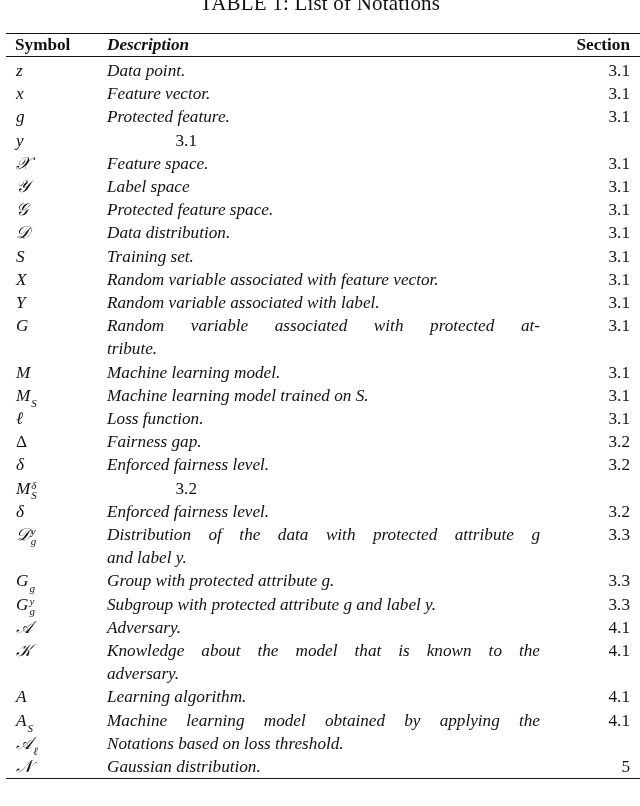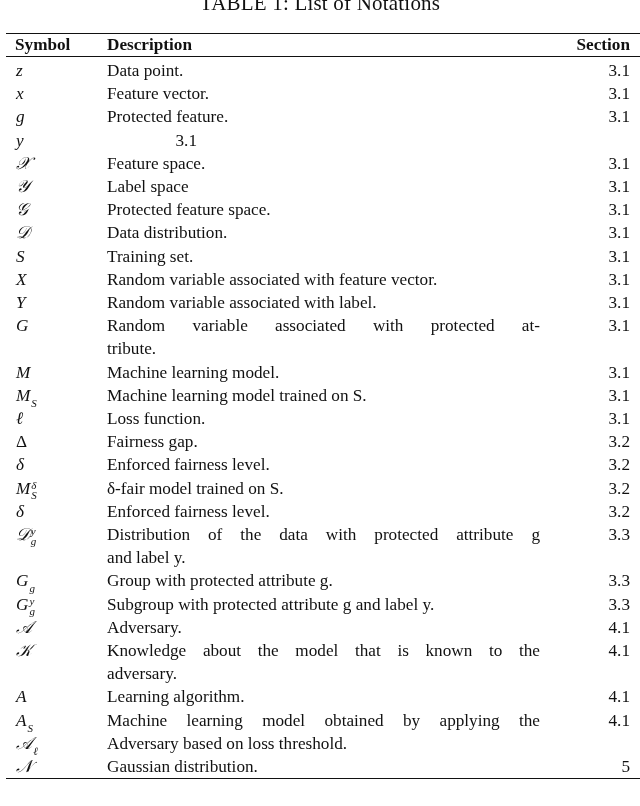--- a/index.html
+++ b/index.html
@@ -12,21 +12,21 @@
     position: absolute; top: -9px; left: 0; width: 640px;
     text-align: center; font-size: 21px; letter-spacing: 0.2px;
   }
   .table-wrap { position: absolute; top: 33px; left: 6px; width: 634px; }
   .rule-top { border-top: 1.6px solid #111; }
   .rule-mid { border-top: 1px solid #111; }
   .rule-bottom { border-top: 1.6px solid #111; }
   .row { display: flex; font-size: 17.2px; line-height: 23.2px; }
   .head { font-weight: bold; height: 22px; line-height: 21px; }
   .c1 { width: 101px; padding-left: 10px; box-sizing: border-box; font-style: italic; }
-  .c2 { width: 433px; text-align: justify; }
+  .c2 { width: 433px; text-align: justify; font-style: italic; }
   .c3 { width: 90px; padding-left: 22px; box-sizing: border-box; text-align: right; }
   .head .c1 { font-style: normal; padding-left: 9px; }
   .head .c3 { padding-left: 21px; }
   .justify-line { text-align-last: justify; }
   .rows-body { padding-top: 2px; }
 </style>
 </head>
 <body>
 
 <div class="caption">TABLE 1: List of Notations</div>
@@ -157,23 +157,20 @@
         <div class="c2">
           <div>Enforced fairness level.</div>
         </div>
         <div class="c3">3.2</div>
       </div>
       <div class="row">
         <div class="c1"><span>M</span><span style="display: inline-flex; flex-direction: column; vertical-align: middle; font-size: 11px; line-height: 10px; margin-left: 1px;">
             <span>δ</span>
             <span>S</span>
           </span></div>
-        <div class="c2">
-          <div>δ-fair model trained on S.</div>
-        </div>
         <div class="c3">3.2</div>
       </div>
       <div class="row">
         <div class="c1"><span>δ</span></div>
         <div class="c2">
           <div>Enforced fairness level.</div>
         </div>
         <div class="c3">3.2</div>
       </div>
       <div class="row">
@@ -235,21 +232,21 @@
         <div class="c2">
           <div class="justify-line">Machine learning model obtained by applying the</div>
         </div>
         <div class="c3">4.1</div>
       </div>
       <div class="row">
         <div class="c1"><span>𝒜</span><span style="display: inline-flex; flex-direction: column; vertical-align: baseline; font-size: 11px; line-height: 10px; margin-left: 1px; position: relative; top: 6px;">
             <span>ℓ</span>
           </span></div>
         <div class="c2">
-          <div>Adversary based on loss threshold.</div>
+          <div>Notations based on loss threshold.</div>
         </div>
       </div>
       <div class="row">
         <div class="c1"><span>𝒩</span></div>
         <div class="c2">
           <div>Gaussian distribution.</div>
         </div>
         <div class="c3">5</div>
       </div>
     </div>

